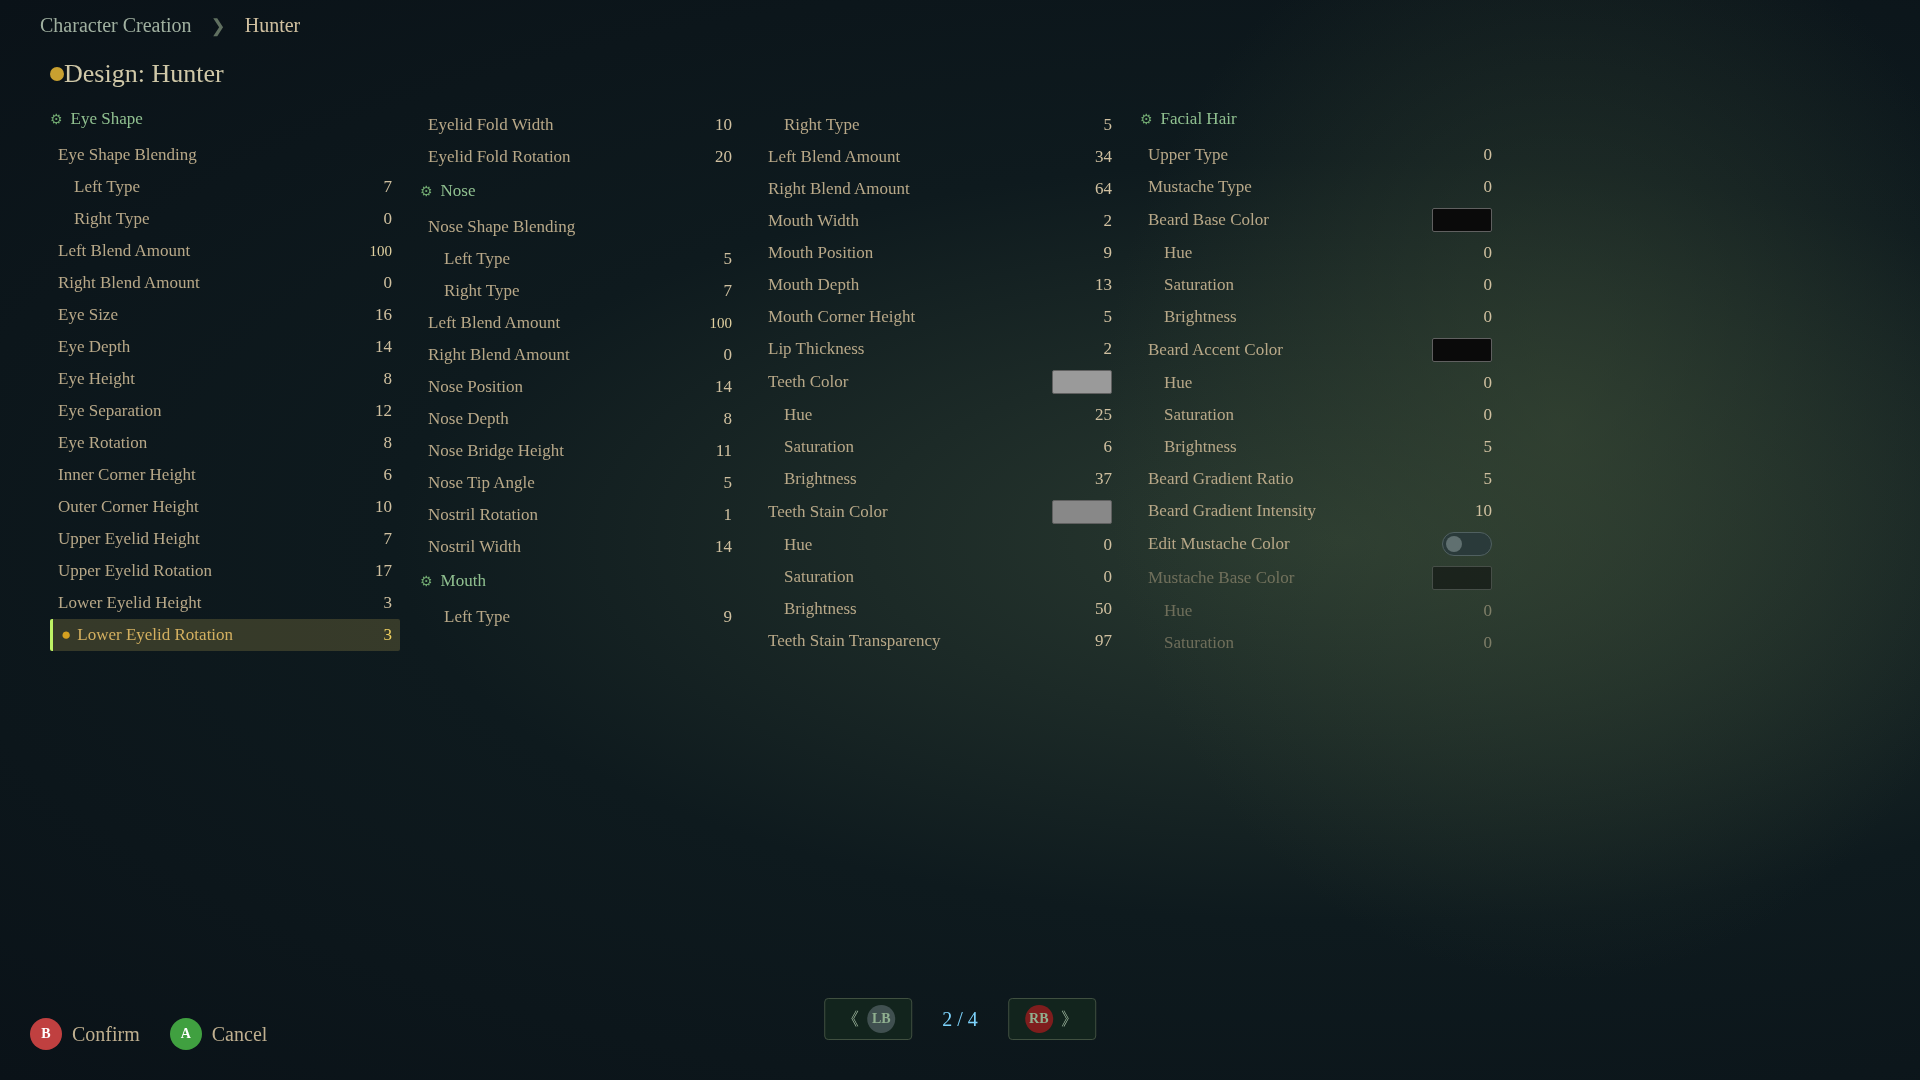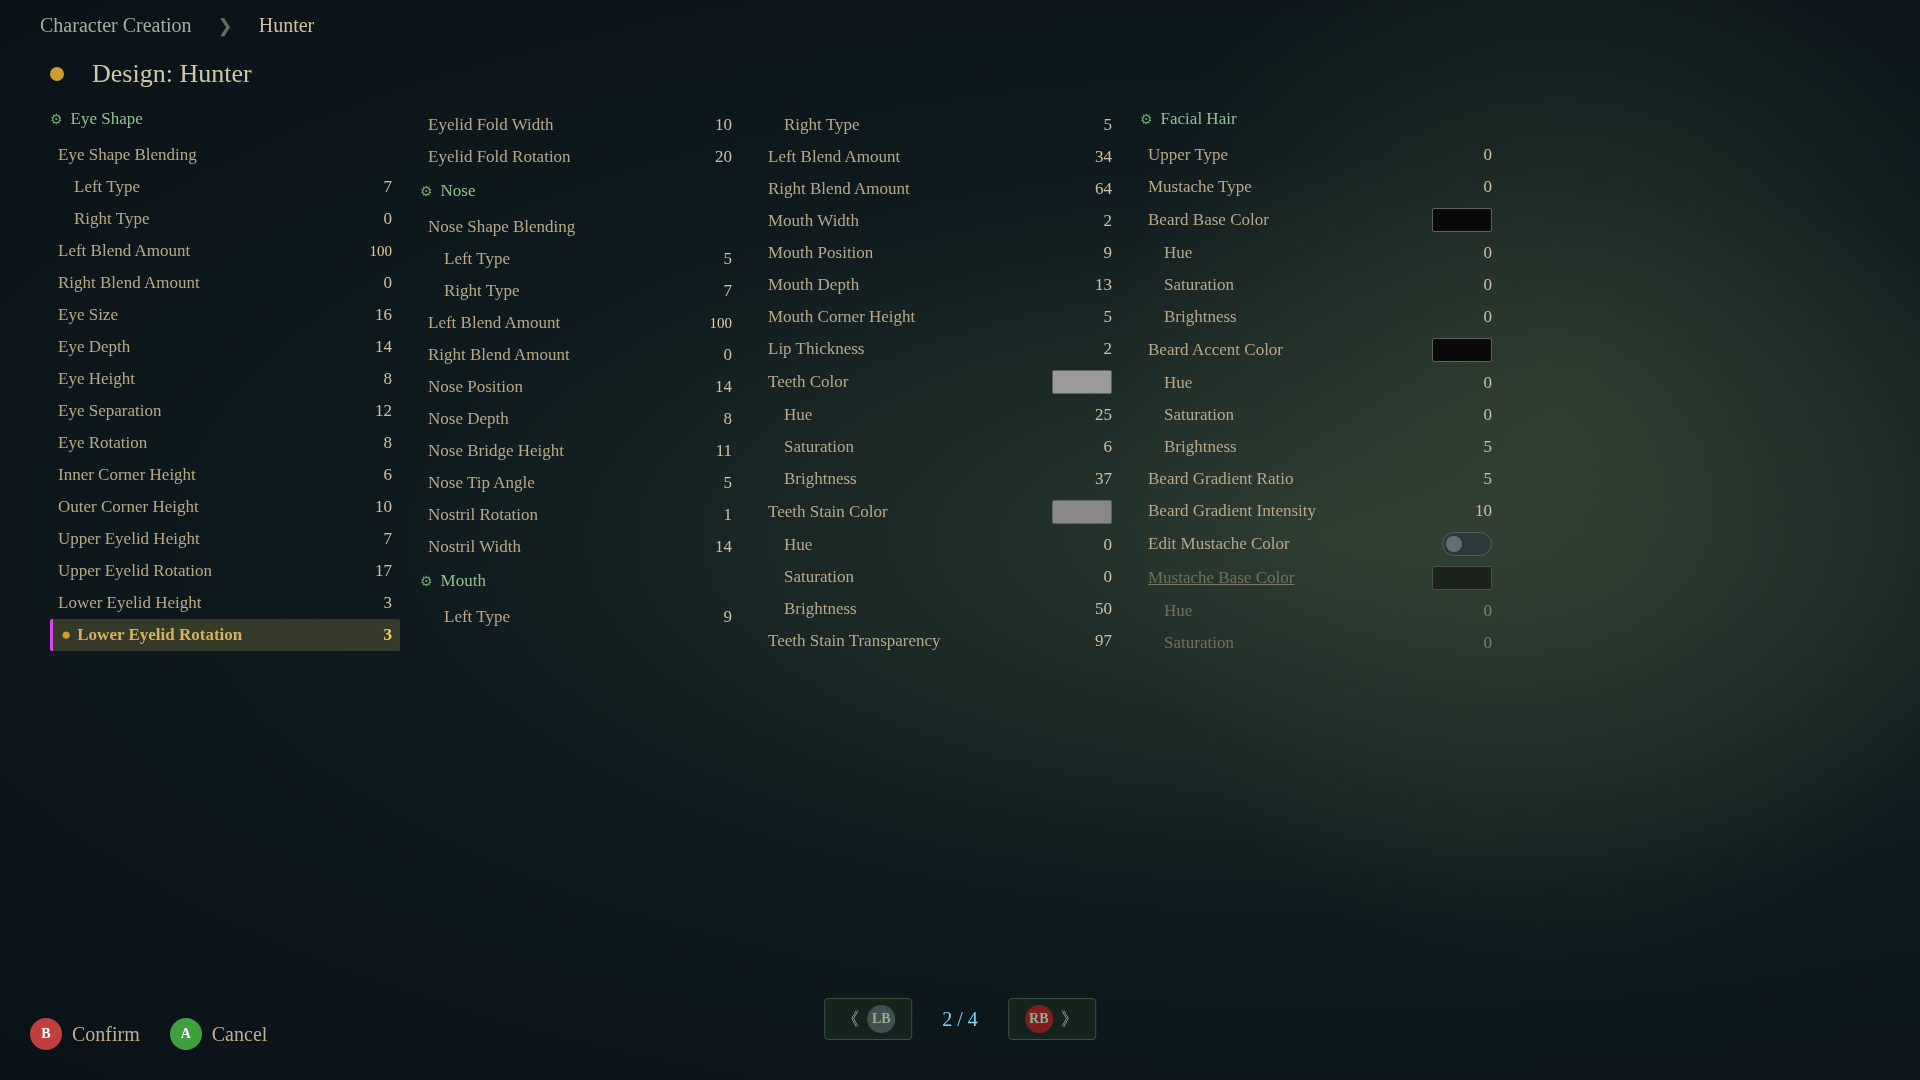--- a/index.html
+++ b/index.html
@@ -38,39 +38,39 @@
       width: 100%;
       height: 100%;
       padding: 0 20px;
     }
 
     
     .breadcrumb {
       display: flex;
       align-items: flex-end;
       padding: 14px 20px;
-      gap: 26px;
+      gap: 19px;
       font-size: 20px;
       color: #a0b0a0;
     }
 
     .breadcrumb-separator {
       font-size: 18px;
       color: #607060;
     }
 
     .breadcrumb-current {
       color: #d0c0a0;
     }
 
     
     .page-title {
       display: flex;
       align-items: center;
-      gap: 28px;
+      gap: 0;
       padding: 8px 30px 20px 30px;
       font-size: 26px;
       color: #d0c8a8;
     }
 
     .title-dot {
       width: 14px;
       height: 14px;
       background: #c8a030;
       border-radius: 50%;
@@ -126,22 +126,21 @@
       align-items: center;
       justify-content: space-between;
       padding: 5px 8px;
       font-size: 17px;
       min-height: 32px;
       border-radius: 2px;
     }
 
     .prop-row.highlighted {
       background: rgba(180, 160, 80, 0.25);
-      border-left: 3px solid #d946ef;
-      font-weight: bold;
+      border-left: 3px solid #bef264;
     }
 
     .prop-row.indent {
       padding-left: 24px;
     }
 
     .prop-name {
       color: #b8a888;
       flex: 1;
     }
@@ -555,21 +554,21 @@
       <div class="prop-row">
         <span class="prop-name">Beard Gradient Intensity</span>
         <span class="prop-value">10</span>
       </div>
       <div class="prop-row">
         <span class="prop-name">Edit Mustache Color</span>
         <div class="toggle">
           <div class="toggle-dot"></div>
         </div>
       </div>
-      <div class="prop-row" style="opacity:0.5;text-decoration:underline;">
+      <div class="prop-row" style="opacity:0.5;">
         <span class="prop-name">Mustache Base Color</span>
         <div class="color-swatch color-black"></div>
       </div>
       <div class="prop-row indent" style="opacity:0.5;">
         <span class="prop-name">Hue</span>
         <span class="prop-value">0</span>
       </div>
       <div class="prop-row indent" style="opacity:0.5;">
         <span class="prop-name">Saturation</span>
         <span class="prop-value">0</span>

